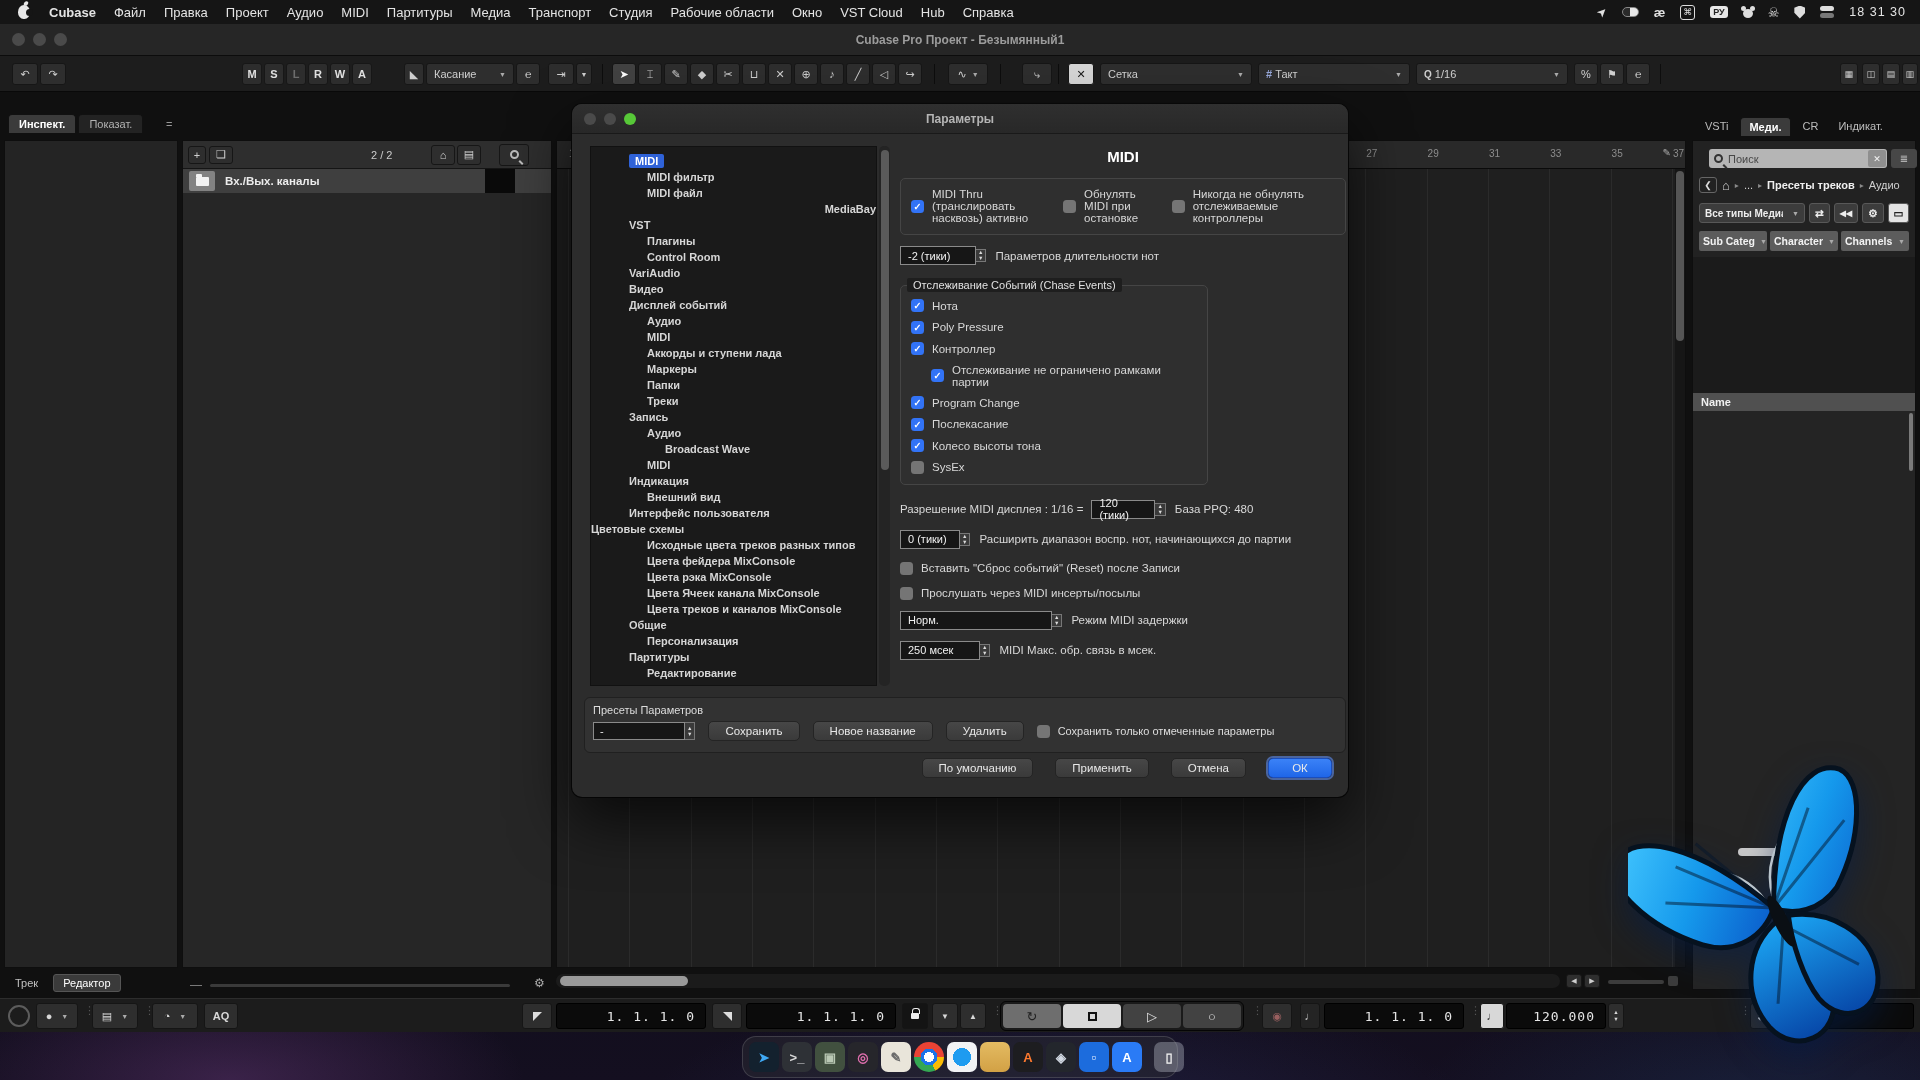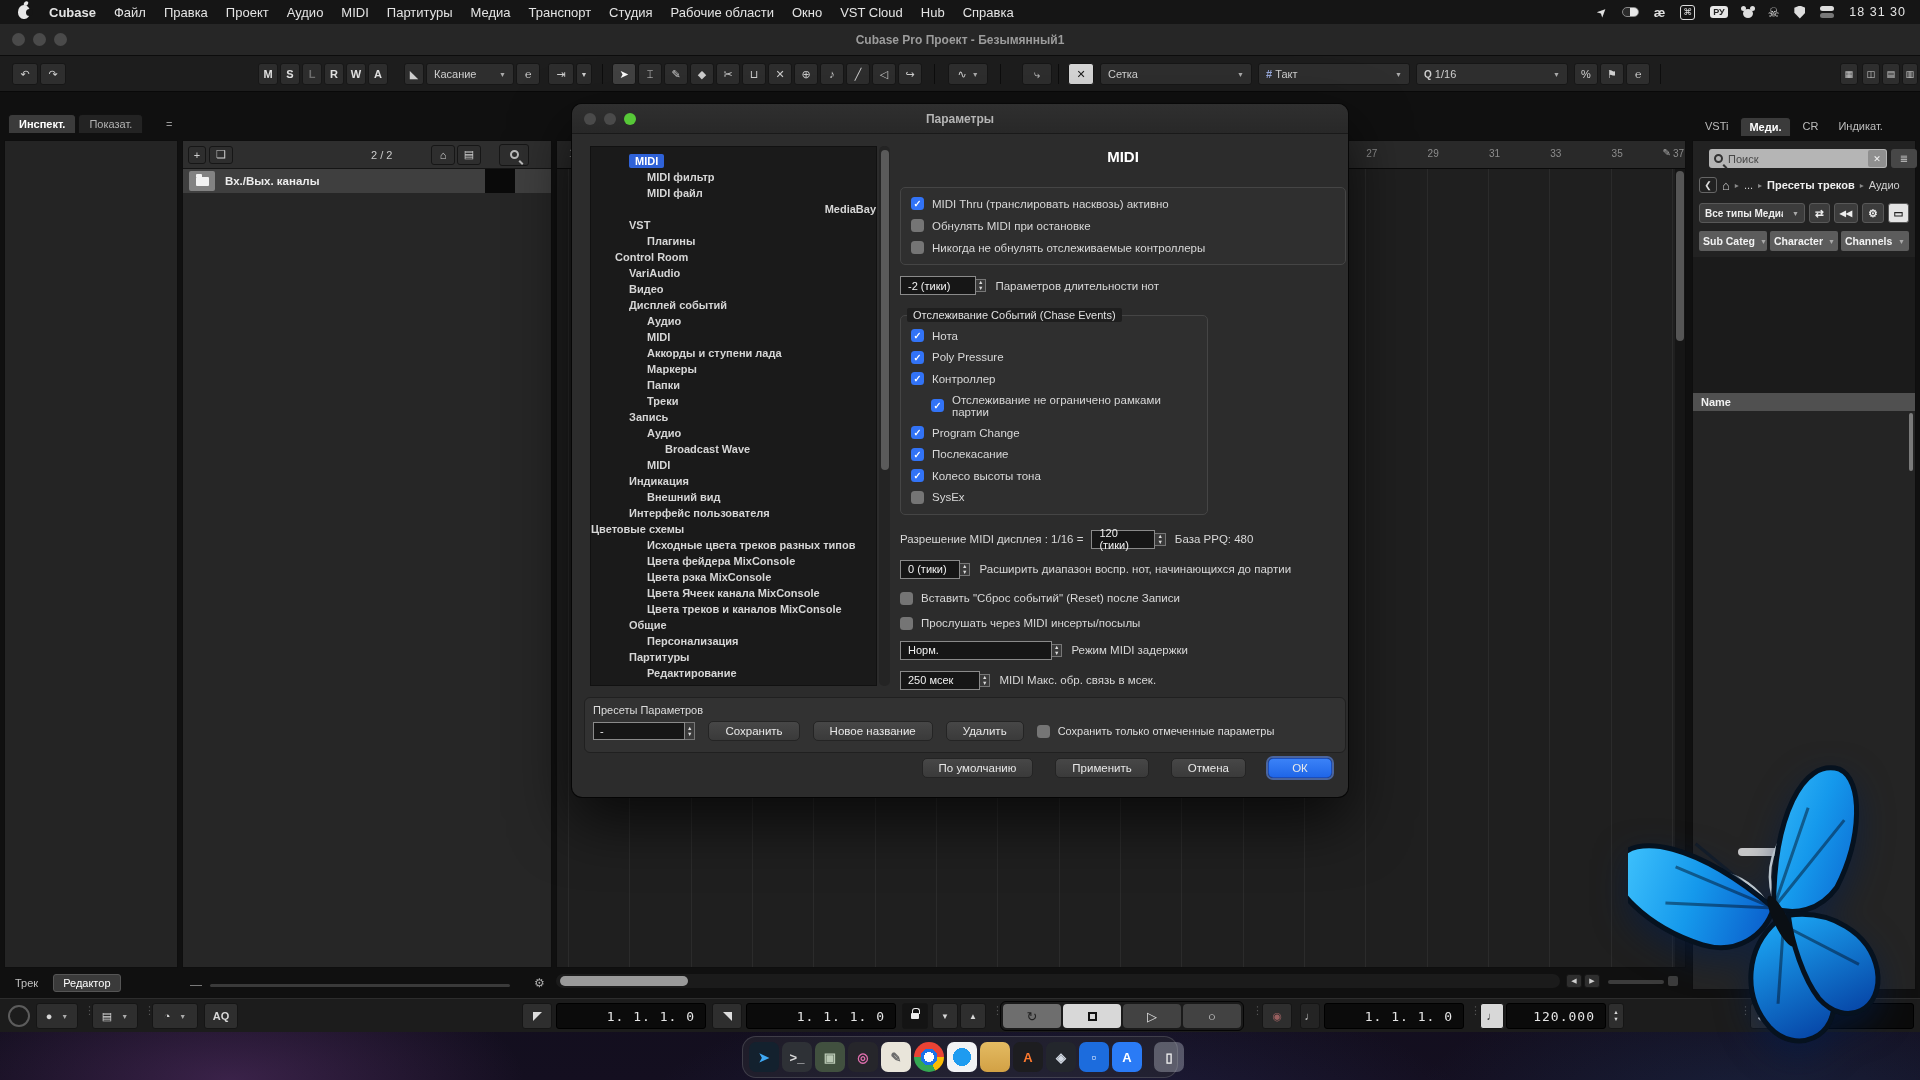--- a/index.html
+++ b/index.html
@@ -128,21 +128,21 @@
   .dlg-light{width:12px;height:12px;border-radius:50%;background:#4a4a4a}
   .dlg-light.green{background:#57c838}
   .tree{position:absolute;left:18px;top:42px;width:287px;height:540px;background:#1a1a1a;border:1px solid #111;overflow:hidden;padding-top:6px}
   .tree-item{height:16px;display:flex;align-items:center;font-size:11px;color:#d6d6d6;font-weight:bold;white-space:nowrap}
   .tree-sel{background:#2f62d8;color:#fff;padding:1px 6px;border-radius:2px}
   .tree-scroll{position:absolute;left:307px;top:42px;width:11px;height:540px;background:#242424;border-radius:5px}
   .tree-scroll .handle{position:absolute;left:1.5px;top:4px;width:8px;height:320px;background:#5a5a5a;border-radius:4px}
   .dlg-content{position:absolute;left:328px;top:40px;width:446px;height:544px;font-size:11.5px;color:#d8d8d8}
   .dlg-h1{text-align:center;font-size:15px;font-weight:bold;color:#fff;margin-top:4px}
   .groupbox{border:1px solid #454545;border-radius:5px;background:rgba(255,255,255,.015)}
-  .box1{margin-top:22px;padding:9px 10px 10px 10px;display:flex;flex-direction:column;gap:9px}
+  .box1{margin-top:13px;padding:9px 10px 10px 10px;display:flex;flex-direction:row;gap:9px}
   .cb-row{display:flex;align-items:center;gap:8px}
   .cb-row.indent{padding-left:20px}
   .cb{width:13px;height:13px;border-radius:3.5px;background:#757575;flex:none;display:flex;align-items:center;justify-content:center}
   .cb.on{background:#3273f6}
   .cb.on::after{content:"✓";color:#fff;font-size:9.5px;font-weight:bold}
   .fieldrow{display:flex;align-items:center;margin-top:11px}
   .field{background:#161616;border:1px solid #8a8a8a;color:#f0f0f0;font-size:11px;display:flex;align-items:center;padding:0 7px;height:19px}
   .fieldlabel{margin-left:9px}
   .chasebox{position:relative;margin-top:20px;width:308px;padding:13px 10px 10px 10px;display:flex;flex-direction:column;gap:8.5px}
   .chaselabel{position:absolute;top:-8px;left:6px;background:#1e1e1e;border-radius:2px;padding:1px 6px;font-size:11px;color:#e0e0e0}
@@ -223,21 +223,21 @@
         <span class="light"></span>
         <span class="light"></span>
         <span class="light"></span>
       </span>
       <span class="win-title">Cubase Pro Проект - Безымянный1</span>
     </div>
 
     <div class="toolbar">
       <span class="tb chip" style="left:12px;width:26px">↶</span>
       <span class="tb chip" style="left:40px;width:26px">↷</span>
-      <span class="tb" style="left:258px" id="state-letters"><span class="tb-letter">M</span><span class="tb-letter">S</span><span class="tb-letter dim">L</span><span class="tb-letter">R</span><span class="tb-letter">W</span><span class="tb-letter">A</span></span>
+      <span class="tb" style="left:242px" id="state-letters"><span class="tb-letter">M</span><span class="tb-letter">S</span><span class="tb-letter dim">L</span><span class="tb-letter">R</span><span class="tb-letter">W</span><span class="tb-letter">A</span></span>
       <span class="tb chip" style="left:404px;width:20px">◣</span>
       <span class="tb chip ddown" style="left:426px;width:88px">
           <span>Касание</span>
           <span class="caret">▼</span>
         </span>
       <span class="tb chip" style="left:516px;width:24px">℮</span>
       <span class="tb chip" style="left:548px;width:26px">⇥</span>
       <span class="tb chip" style="left:576px;width:16px;font-size:7px">▼</span>
       <span class="vdiv" style="left:602px"></span>
       <span class="tb chip sel" style="left:612px;width:24px">➤</span>
@@ -480,21 +480,21 @@
         </div>
         <div class="tree-item" style="padding-left: 38px; justify-content: flex-end;">
           <span>MediaBay</span>
         </div>
         <div class="tree-item" style="padding-left: 38px;">
           <span>VST</span>
         </div>
         <div class="tree-item" style="padding-left: 56px;">
           <span>Плагины</span>
         </div>
-        <div class="tree-item" style="padding-left: 24px;">
+        <div class="tree-item" style="padding-left: 56px;">
           <span>Control Room</span>
         </div>
         <div class="tree-item" style="padding-left: 38px;">
           <span>VariAudio</span>
         </div>
         <div class="tree-item" style="padding-left: 38px;">
           <span>Видео</span>
         </div>
         <div class="tree-item" style="padding-left: 38px;">
           <span>Дисплей событий</span>

